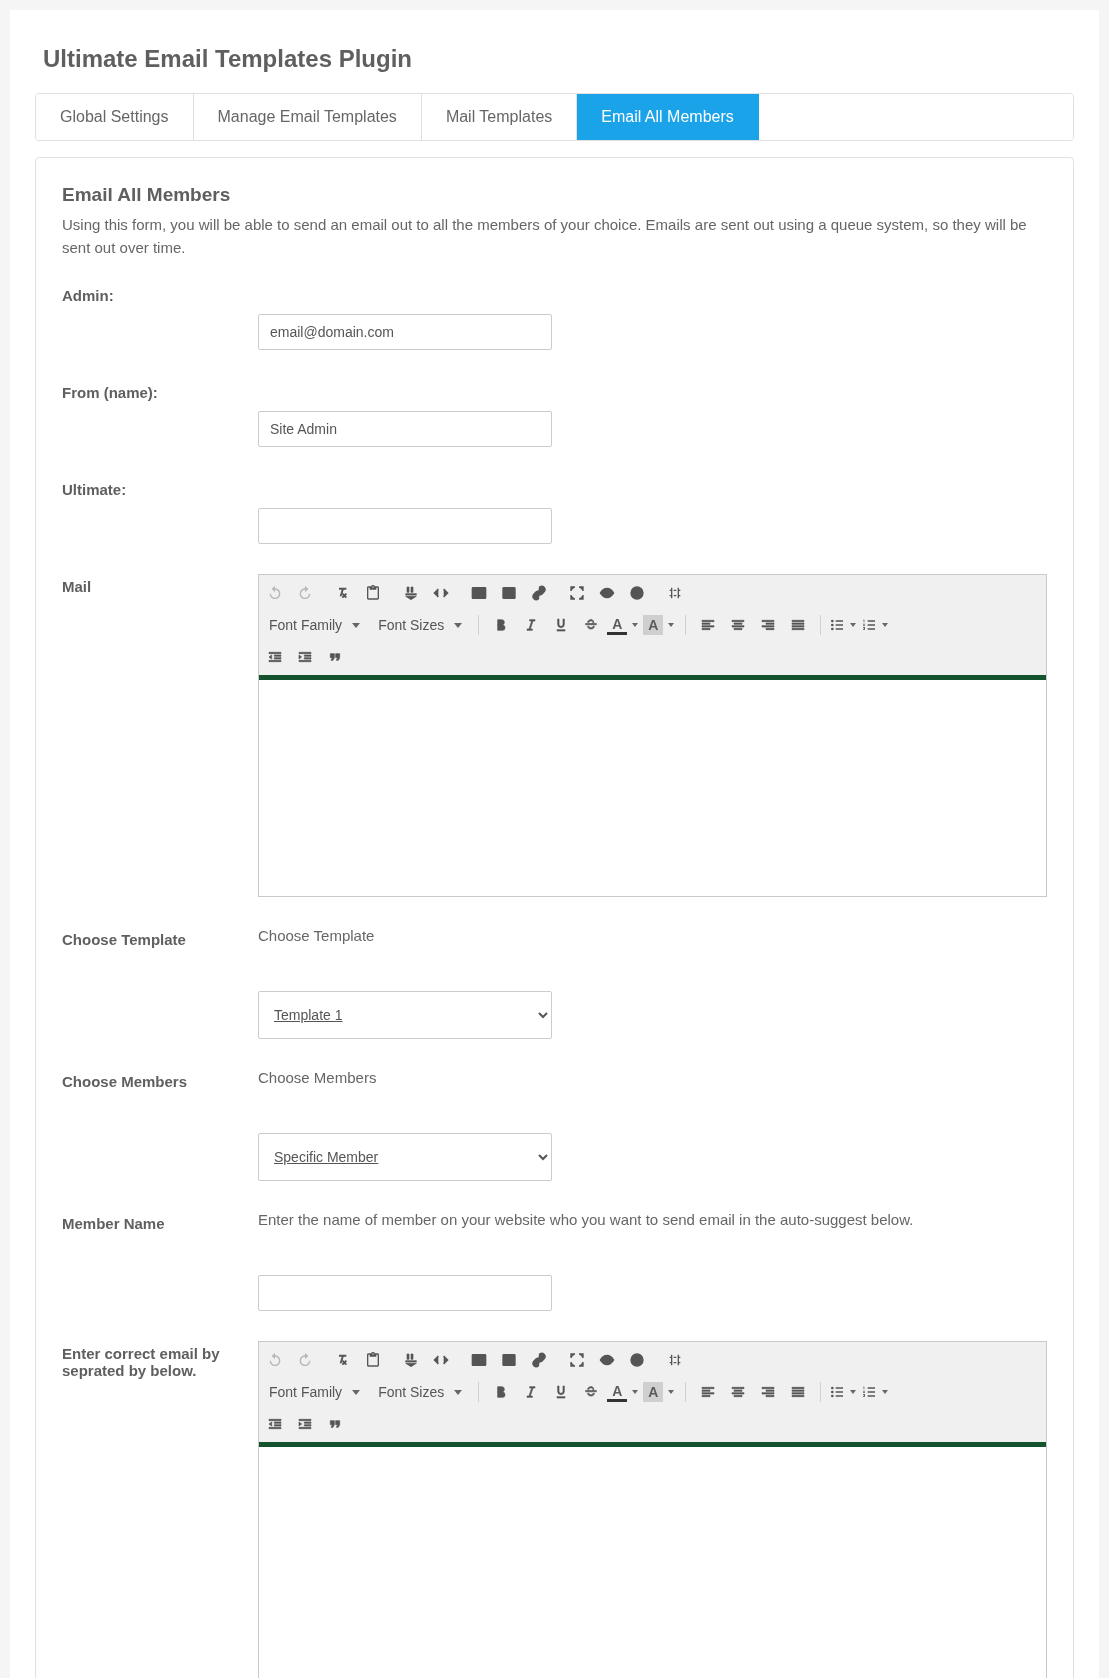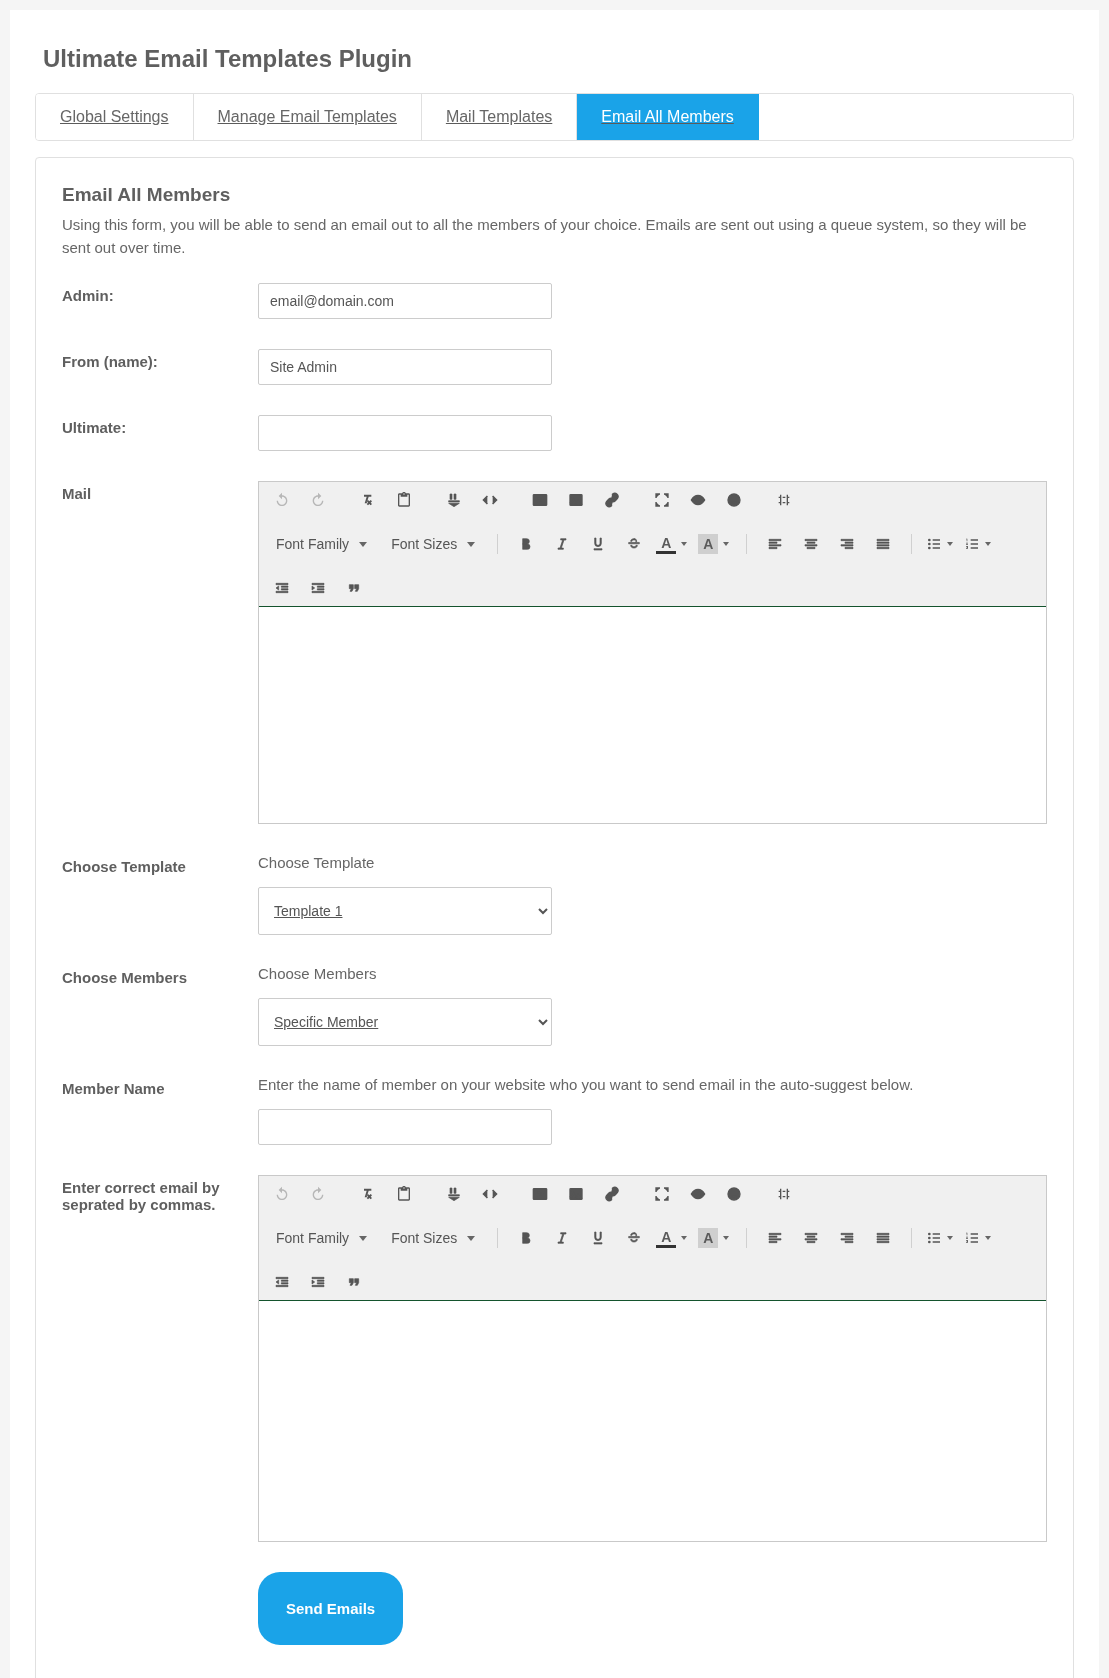--- a/index.html
+++ b/index.html
@@ -21,21 +21,20 @@
     font-size: 24px;
     font-weight: bold;
     color: #5f5f5f;
     margin: 10px 8px 20px 8px;
   }
   .tabs {
     display: flex;
     border: 1px solid #e0e0e0;
     border-radius: 4px;
     overflow: hidden;
-    text-decoration: underline;
   }
   .tab {
     padding: 14px 24px;
     font-size: 16px;
     color: #666;
     border-right: 1px solid #e0e0e0;
     cursor: pointer;
     background: #fff;
   }
   .tab.active {
@@ -84,35 +83,36 @@
     margin-bottom: 16px;
   }
   input[type=text], select {
     font-family: inherit;
     font-size: 14px;
     padding: 9px 11px;
     border: 1px solid #ccc;
     border-radius: 2px;
     background: #fff;
     color: #555;
+    margin-top: 31px;
   }
   input.small { width: 294px; }
   select.small { width: 294px; height: 48px; text-decoration: underline; }
   .editor {
     border: 1px solid #c9c9c9;
     background: #fff;
   }
   .toolbar {
     background: #f0f0f0;
-    border-bottom: 1px solid #14532d;
-    padding: 4px 9px;
+    border-bottom: 5px solid #14532d;
+    padding: 4px 2px;
     display: flex;
     flex-wrap: wrap;
     align-items: center;
-    gap: 8px;
+    gap: 2px;
   }
   .tb-btn {
     width: 28px;
     height: 28px;
     display: inline-flex;
     align-items: center;
     justify-content: center;
     color: #555;
     cursor: pointer;
     border-radius: 2px;
@@ -426,21 +426,21 @@
 
     <div class="form-row">
       <div class="form-label">Member Name</div>
       <div class="form-control">
         <div class="helper-text">Enter the name of member on your website who you want to send email in the auto-suggest below.</div>
         <input type="text" class="small" value="" style="">
       </div>
     </div>
 
     <div class="form-row">
-      <div class="form-label">Enter correct email by seprated by commas.</div>
+      <div class="form-label">Enter correct email by seprated by below.</div>
       <div class="form-control">
         <div class="editor">
           <div class="toolbar">
             <span class="tb-btn disabled">
                 <svg viewBox="0 0 24 24">
                   <path d="M12 5V1L7 6l5 5V7c3.3 0 6 2.7 6 6s-2.7 6-6 6-6-2.7-6-6H4c0 4.4 3.6 8 8 8s8-3.6 8-8-3.6-8-8-8z" fill="#b7b7b7" stroke="none"></path>
                 </svg>
               </span>
             <span class="tb-btn disabled">
                 <svg viewBox="0 0 24 24">

